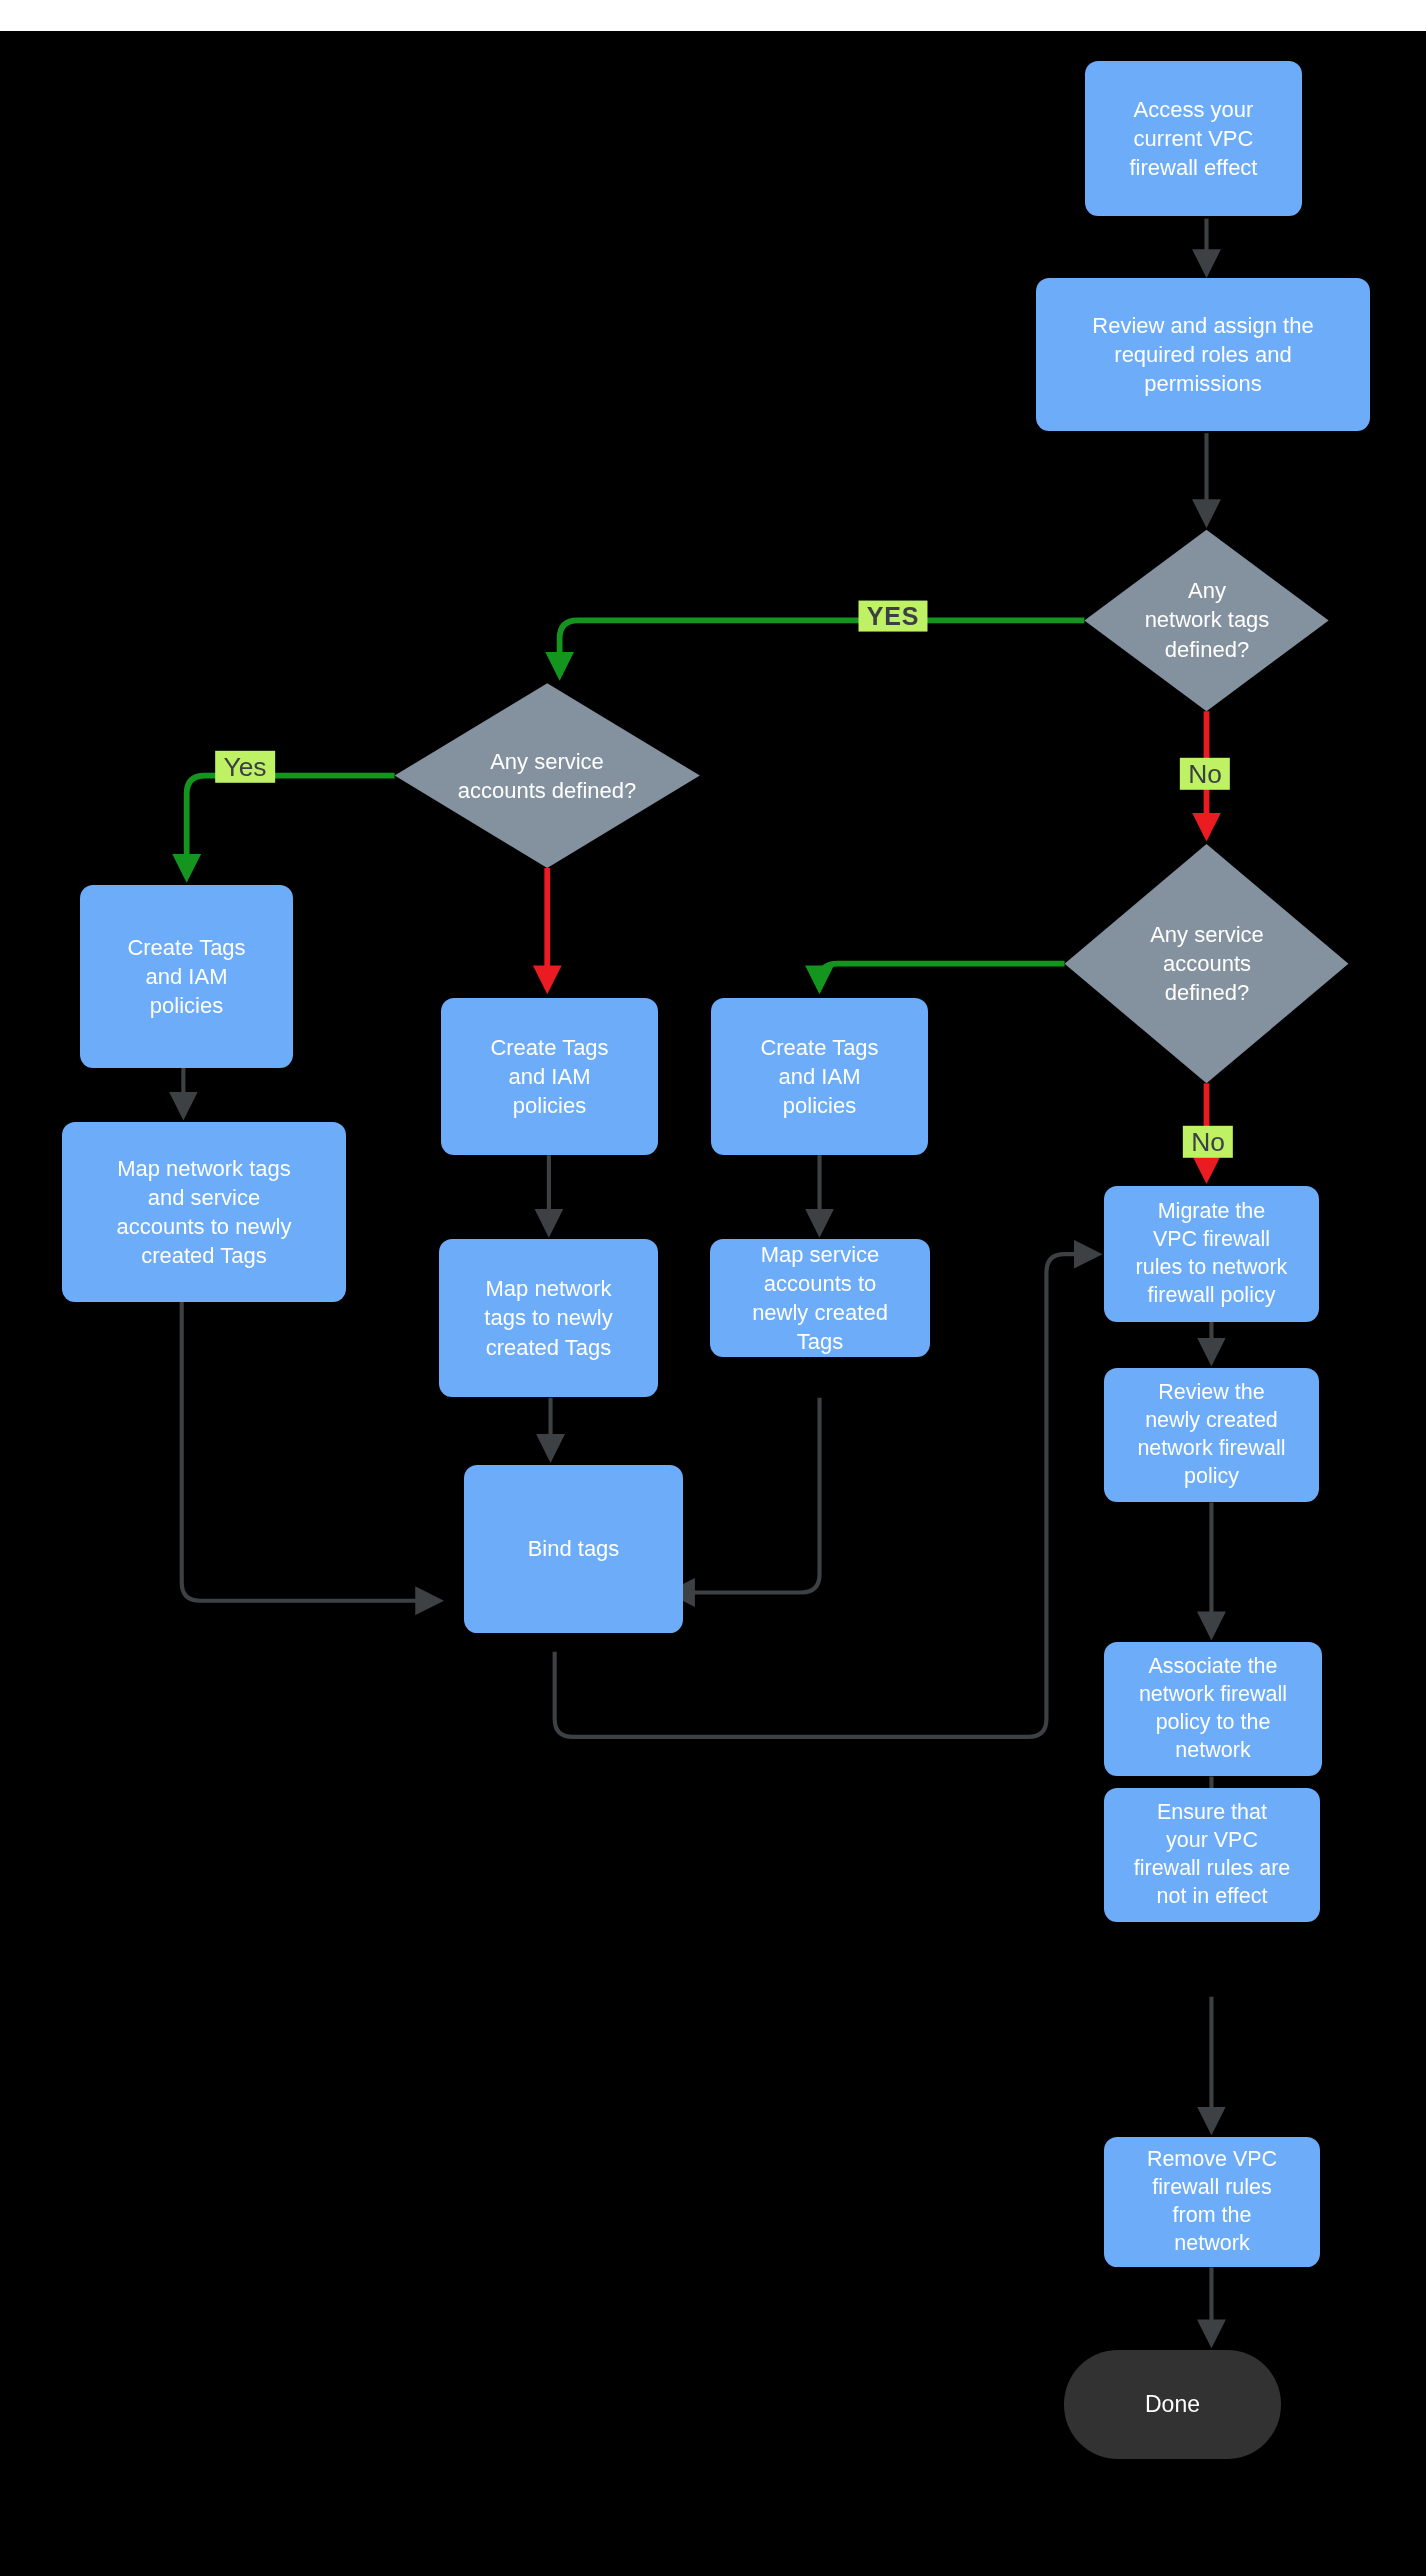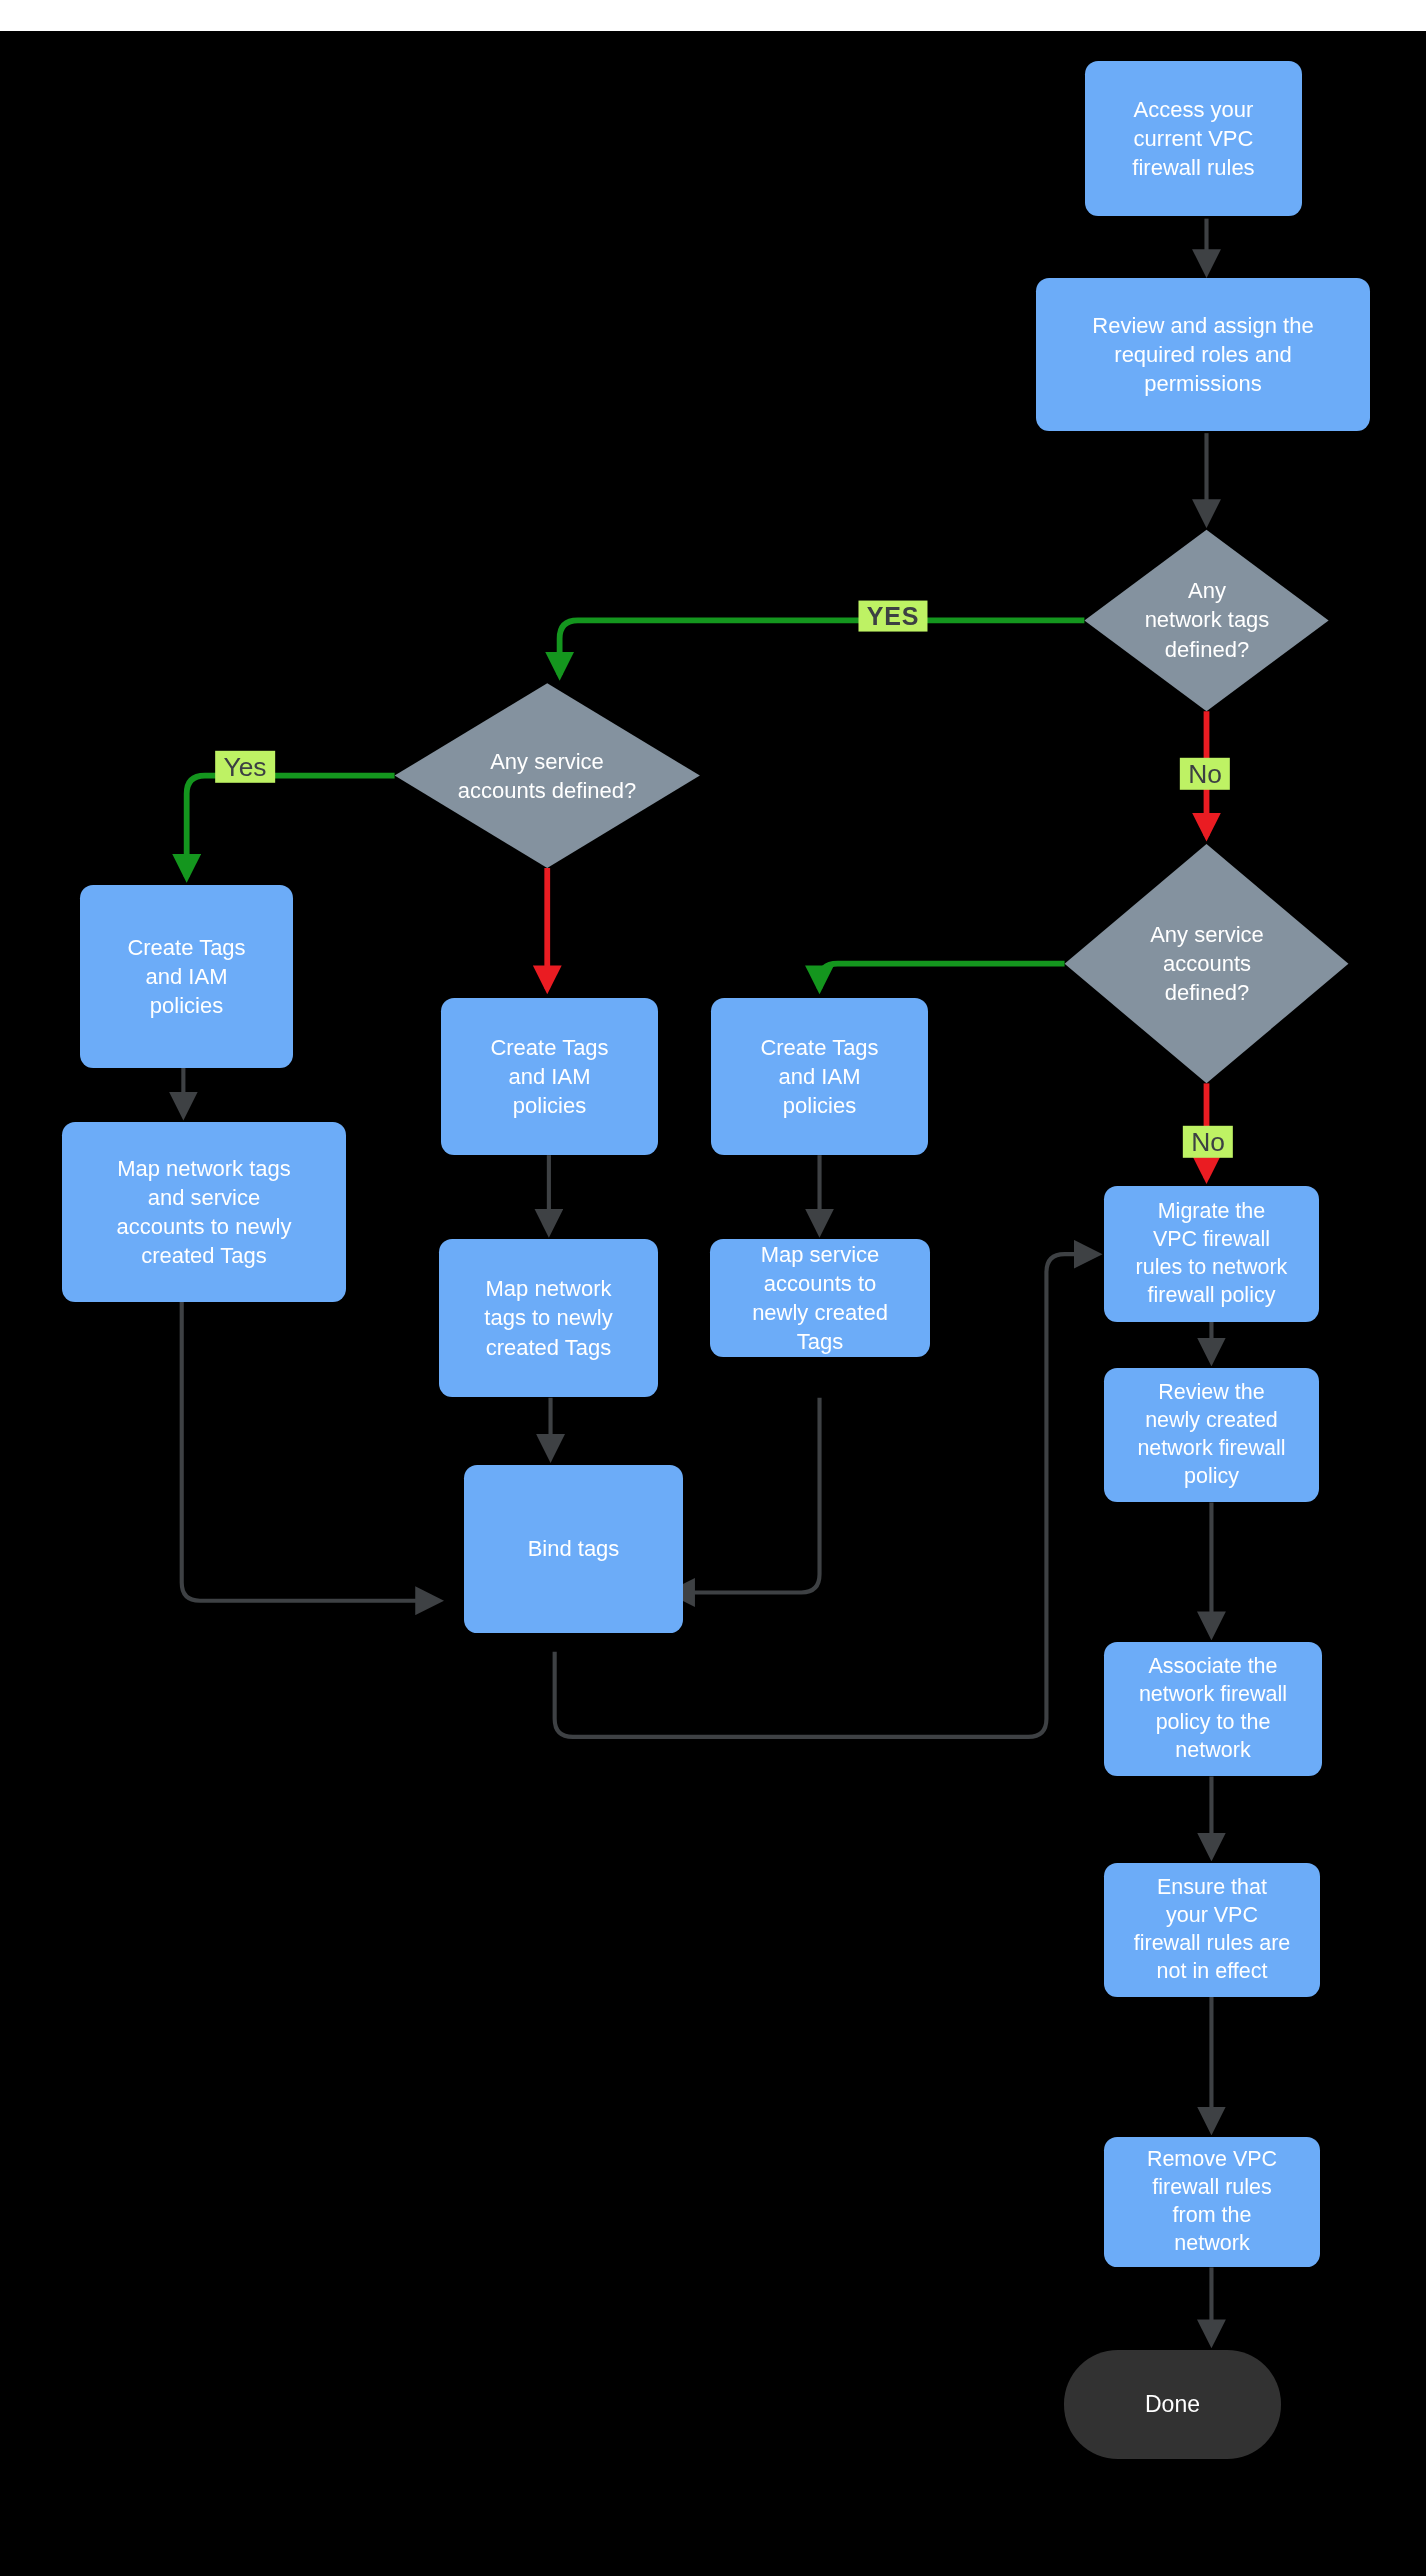--- a/index.html
+++ b/index.html
@@ -33,21 +33,21 @@
   #n-ct-left  { left:80px;   top:885px; width:213px; height:183px; }
   #n-map1     { left:62px;   top:1122px; width:284px; height:180px; }
   #n-ct-mid   { left:441px;  top:998px; width:217px; height:157px; }
   #n-ct-right { left:711px;  top:998px; width:217px; height:157px; }
   #n-map2     { left:439px;  top:1239px; width:219px; height:158px; }
   #n-map3     { left:710px;  top:1239px; width:220px; height:118px; }
   #n-bind     { left:464px;  top:1465px; width:219px; height:168px; }
   #n-migrate  { left:1104px; top:1186px; width:215px; height:136px; }
   #n-revpol   { left:1104px; top:1368px; width:215px; height:134px; }
   #n-assoc    { left:1104px; top:1642px; width:218px; height:134px; }
-  #n-ensure   { left:1104px; top:1863px; width:216px; height:134px; }
+  #n-ensure   { left:1104px; top:1788px; width:216px; height:134px; }
   #n-remove   { left:1104px; top:2137px; width:216px; height:130px; }
   #n-done     { left:1064px; top:2350px; width:217px; height:109px; }
 
   #label-yes-upper { left:893px; top:616px; }
   #label-yes-left  { left:245px;  top:767px; }
   #label-no-1      { left:1205px; top:774px; }
   #label-no-2      { left:1208px; top:1142px; }
 </style>
 </head>
 <body>
@@ -91,21 +91,21 @@
     <path d="M 478 940 L 248 940 Q 226 940 226 962 L 226 1063" stroke="#14961E" stroke-width="7" fill="none" marker-end="url(#arr-green)"></path>
     <path d="M 1290 1168 L 1015 1168 Q 993 1168 993 1190 L 993 1198" stroke="#14961E" stroke-width="7" fill="none" marker-end="url(#arr-green)"></path>
 
     <path d="M 1462 862 L 1462 1013" stroke="#EA1C22" stroke-width="7" fill="none" marker-end="url(#arr-red)"></path>
     <path d="M 663 1052 L 663 1198" stroke="#EA1C22" stroke-width="7" fill="none" marker-end="url(#arr-red)"></path>
     <path d="M 1462 1313 L 1462 1428" stroke="#EA1C22" stroke-width="7" fill="none" marker-end="url(#arr-red)"></path>
   </svg>
 
   <div class="node process" id="n-access">Access your
 current VPC
-firewall rules</div>
+firewall effect</div>
   <div class="node process" id="n-review">Review and assign the
 required roles and
 permissions</div>
   <div class="node process" id="n-ct-left">Create Tags
 and IAM
 policies</div>
   <div class="node process" id="n-ct-mid">Create Tags
 and IAM
 policies</div>
   <div class="node process" id="n-ct-right">Create Tags

